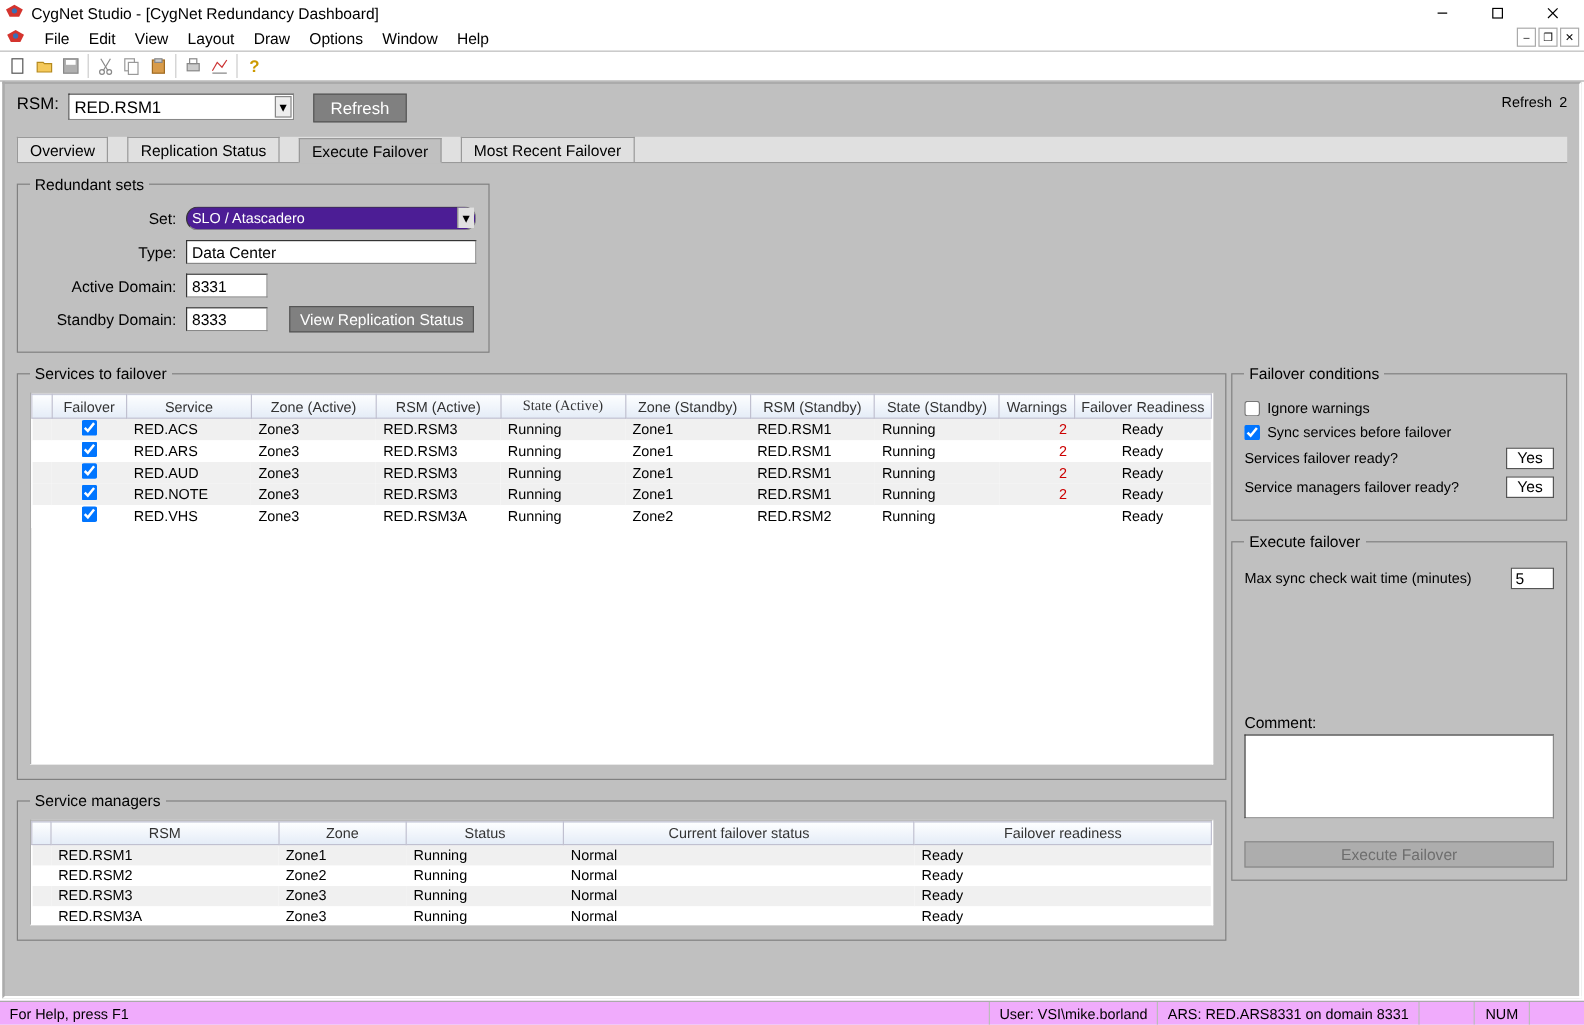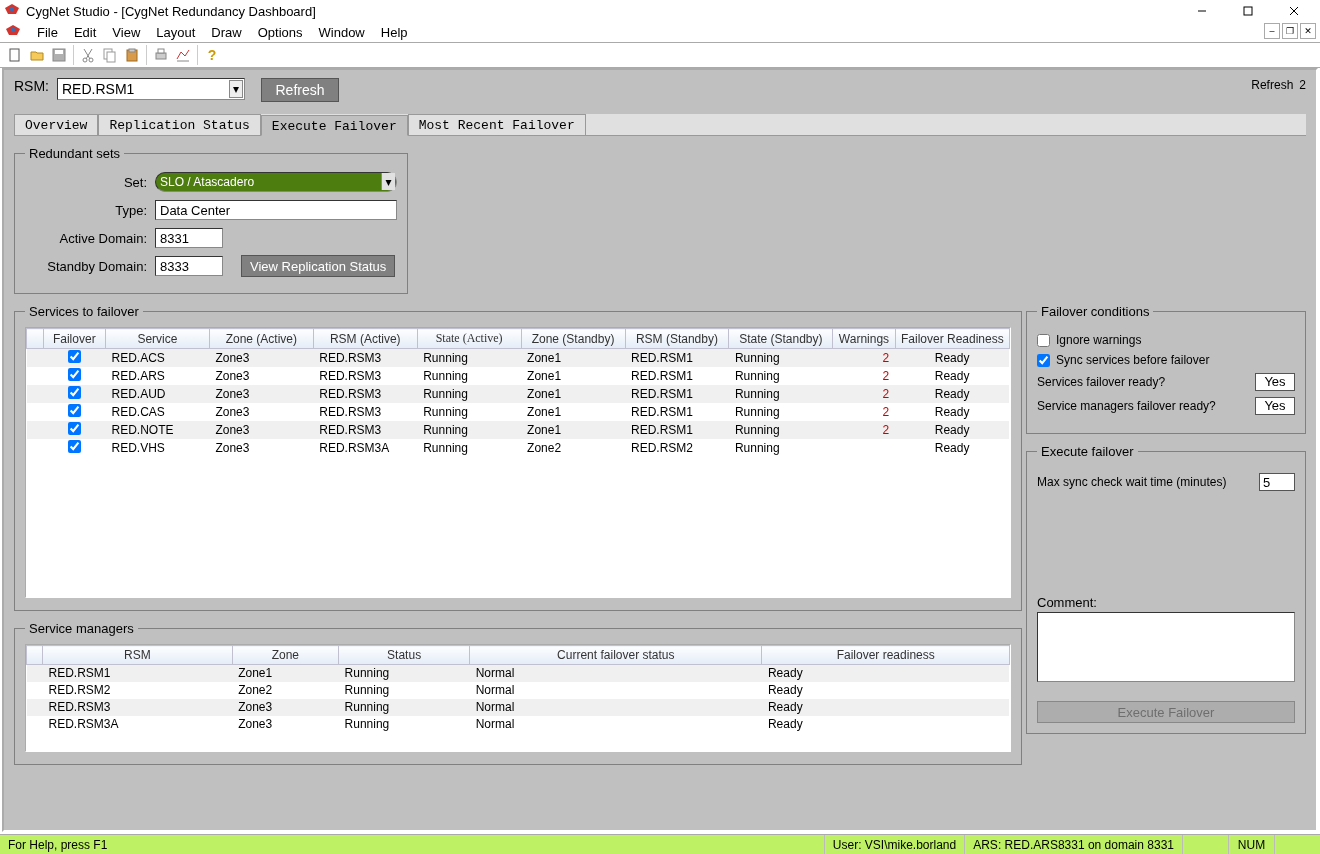--- a/index.html
+++ b/index.html
@@ -26,61 +26,61 @@
 
 .rsm-row { display: flex; align-items: flex-start; height: 28px; margin-bottom: 8px; }
 .rsm-row .lbl { font-size: 14px; margin-right: 8px; }
 .rsm-select-wrap { position: relative; width: 188px; height: 22px; background: #fff; border: 1px inset #888; display: flex; align-items: center; }
 .rsm-select-wrap input { border: none; outline: none; width: 100%; height: 100%; padding: 0 18px 0 4px; font-size: 14px; }
 .rsm-select-wrap .arrow { position: absolute; right: 1px; top: 1px; width: 14px; height: 18px; border: 1px solid #888; background: #eee; display: flex; align-items: center; justify-content: center; }
 .refresh-btn { margin-left: 16px; width: 78px; height: 24px; background: #808080; color: #fff; font-size: 14px; border: 1px solid #555; cursor: pointer; }
 .refresh-info { margin-left: auto; font-size: 14px; color: #000; display: flex; gap: 6px; }
 
 .tab-bar { display: flex; height: 22px; background: #e0e0e0; border-bottom: 1px solid #999; }
-.tab { padding: 3px 10px; border: 1px solid #999; border-bottom: none; margin-right: 0; background: #e0e0e0; font-size: 13px; cursor: pointer; position: relative; top: 0; font-family: Liberation Mono, monospace; }
+.tab { padding: 3px 10px; border: 1px solid #999; border-bottom: none; margin-right: 16px; background: #e0e0e0; font-size: 13px; cursor: pointer; position: relative; top: 0; }
 .tab.active { background: #c0c0c0; font-weight: normal; top: 1px; border-bottom: 1px solid #c0c0c0; }
 
 .tab-content { padding: 10px 0; }
 
 fieldset { border: 1px solid #808080; padding: 8px 10px 12px; margin-bottom: 10px; }
 legend { font-size: 13px; padding: 0 4px; color: #000; margin-top: 23px; }
 
 .form-row { display: flex; align-items: center; height: 26px; margin-bottom: 2px; }
 .form-row .lbl { width: 130px; text-align: right; padding-right: 8px; font-size: 13px; }
 .form-row .val, .form-row select, .form-row .sel-box { width: 242px; height: 20px; border: 1px inset #888; background: #fff; padding: 0 4px; font-size: 13px; display: flex; align-items: center; }
-.form-row .sel-box { background: #4d7c0f; color: #fff; position: relative; border-radius: 10px; }
+.form-row .sel-box { background: #4c1d95; color: #fff; position: relative; border-radius: 10px; }
 .form-row .sel-box .arrow { position: absolute; right: 1px; top: 0px; width: 14px; height: 17px; border-left: 1px solid #888; background: #e1e1e1; color: #000; display: flex; align-items: center; justify-content: center; }
 .form-row .narrow { width: 68px; }
 .inline-btn { margin-left: 18px; height: 22px; padding: 0 8px; background: #808080; color: #fff; border: 1px solid #555; font-size: 13px; cursor: pointer; }
 
 .main-grid { display: flex; gap: 4px; }
 .left-col { flex: 1; }
 .right-col { width: 280px; }
 
 table.win-table { width: 100%; border: 1px solid #fff; border-collapse: collapse; background: #fff; font-size: 12px; }
 table.win-table th { background: linear-gradient(#fdfeff, #e4ecf7); border: 1px solid #c0c0d0; padding: 2px 4px; font-weight: normal; color: #333; height: 18px; }
 table.win-table td { border: none; padding: 1px 6px; height: 17px; white-space: nowrap; }
 table.win-table tr.alt td { background: #f0f0f0; }
 table.win-table tr.norm td { background: #fff; }
 table.win-table td.warn { color: #c00; text-align: right; }
 table.win-table td.chk { text-align: center; width: 40px; }
 table.win-table input[type=checkbox] { margin: 0; }
 
-.svc-scroll { height: 271px; background: #fff; overflow: auto; border: 1px inset #fff; }
-.mgr-scroll { height: 108px; background: #fff; overflow: auto; border: 1px inset #fff; }
+.svc-scroll { height: 310px; background: #fff; overflow: auto; border: 1px inset #fff; }
+.mgr-scroll { height: 88px; background: #fff; overflow: auto; border: 1px inset #fff; }
 
 .yes-box { display: inline-block; width: 40px; height: 18px; border: 1px solid #555; background: #fff; text-align: center; font-size: 13px; line-height: 16px; margin-left: auto; }
 .cond-row { display: flex; align-items: center; margin: 6px 0; font-size: 13px; }
 .cond-row input[type=checkbox] { margin-right: 6px; }
 
 .num-input { width: 36px; height: 18px; border: 1px solid #555; padding: 0 3px; font-size: 13px; }
 textarea.comment { width: 100%; height: 70px; border: 1px inset #888; background: #fff; resize: none; font-size: 12px; padding: 2px; }
 .exec-btn { width: 100%; height: 22px; margin-top: 16px; background: #adadad; color: #6e6e6e; border: 1px solid #888; font-size: 13px; cursor: pointer; }
 
-.status-bar { position: absolute; bottom: 0; left: 0; right: 0; height: 20px; border-top: 1px solid #aaa; background: #bef264; display: flex; align-items: flex-end; font-size: 13px; }
+.status-bar { position: absolute; bottom: 0; left: 0; right: 0; height: 20px; border-top: 1px solid #aaa; background: #f0abfc; display: flex; align-items: flex-end; font-size: 13px; }
 .status-bar .cell { padding: 0 8px; border-left: 1px solid #bbb; height: 100%; display: flex; align-items: center; }
 .status-bar .cell:first-child { border-left: none; flex: 1; }
 .status-bar .fixed { width: auto; }
 .status-bar .sm { width: 46px; justify-content: center; }
 
 svg.logo-icon .l1 { fill: #d4342e; } svg.logo-icon .l2 { fill: #3a6fb5; }
 </style>
 </head>
 <body>
 
@@ -288,33 +288,20 @@
     <td>RED.AUD</td>
                     <td>Zone3</td>
                     <td>RED.RSM3</td>
                     <td>Running</td>
     <td>Zone1</td>
                     <td>RED.RSM1</td>
                     <td>Running</td>
     <td class="warn">2</td>
                     <td style="text-align:center">Ready</td>
                   </tr>
-                  <tr class="norm">
-                    <td></td>
-    <td class="chk"><input type="checkbox" checked="" style=""></td>
-    <td>RED.CAS</td>
-                    <td>Zone3</td>
-                    <td>RED.RSM3</td>
-                    <td>Running</td>
-    <td>Zone1</td>
-                    <td>RED.RSM1</td>
-                    <td>Running</td>
-    <td class="warn">2</td>
-                    <td style="text-align:center">Ready</td>
-                  </tr>
                   <tr class="alt">
                     <td></td>
     <td class="chk"><input type="checkbox" checked="" style=""></td>
     <td>RED.NOTE</td>
                     <td>Zone3</td>
                     <td>RED.RSM3</td>
                     <td>Running</td>
     <td>Zone1</td>
                     <td>RED.RSM1</td>
                     <td>Running</td>

